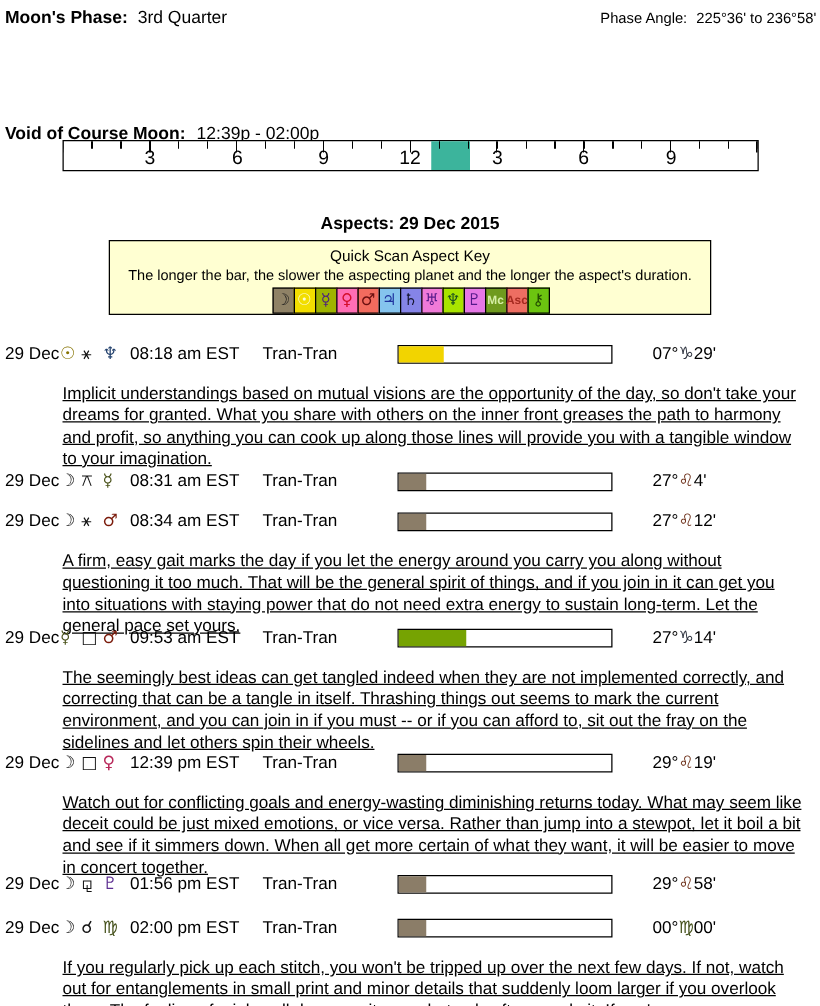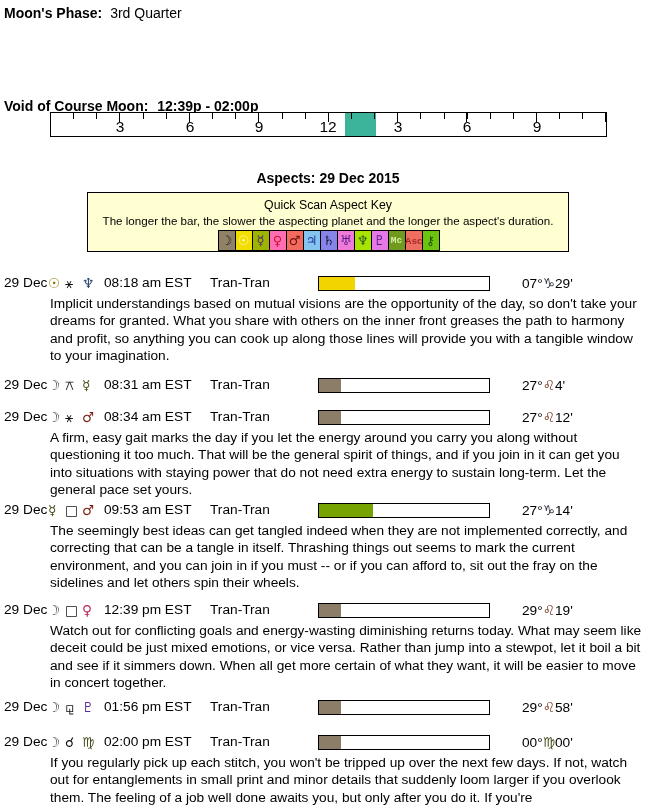--- a/index.html
+++ b/index.html
@@ -12,21 +12,21 @@
   
   .hline1 { position:absolute; top:5px; left:4px; font-size:14px; }
   .hline2 { position:absolute; top:37px; left:4px; font-size:14px; }
   .hline3 { position:absolute; top:69px; left:4px; font-size:14px; }
   .hline .val { margin-left:4px; }
   .phase-angle { position:absolute; top:7px; right:3px; font-size:11.8px; }
   .phase-angle .val { margin-left:4px; }
 
   
   .voc-label { position:absolute; top:98px; left:4px; font-size:14px; }
-  .voc-label .val { margin-left:5px; font-weight:bold; }
+  .voc-label .val { margin-left:5px; font-weight:normal; }
   .voc-bar { position:absolute; top:112px; left:50px; width:557px; height:25px;
              border:1px solid #000; background:#fff; }
   .voc-hl { position:absolute; top:0; left:294px; width:31px; height:100%; z-index:1; }
   .ticks-minor { position:absolute; top:0; left:0; width:100%; height:6px; z-index:2;
     background:repeating-linear-gradient(to right, transparent 0 22.15px, #000 22.15px 23.15px); }
   .ticks-major { position:absolute; top:0; left:0; width:100%; height:9px; z-index:2;
     background:repeating-linear-gradient(to right, transparent 0 68.4px, #000 68.4px 69.4px); }
   .voc-num { position:absolute; top:5px; width:22px; text-align:center; z-index:3;
              font-size:15.5px; }
 
@@ -49,31 +49,35 @@
   .adate { position:absolute; left:4px; }
   .g1 { position:absolute; left:48px; }
   .ga { position:absolute; left:65px; }
   .g2 { position:absolute; left:82px; }
   .atime { position:absolute; left:104px;text-align:center; }
   .atype { position:absolute; left:210px; }
   .abar { position:absolute; left:318px; top:1px; width:172px; height:15px;
           border:1px solid #000; background:#fff; }
   .afill { position:absolute; left:0; top:0; height:100%; }
   .adeg { position:absolute; left:522px; }
-  .adesc { margin:1px 0 0 50px; width:592px; line-height:17.3px; }
+  .adesc { margin:12px 0 0 50px; width:592px; line-height:17.3px;text-decoration:underline; }
   .adesc:empty { display:none; }
 </style>
 </head>
 <body>
 
 <div class="page">
 
   <div class="hline1 hline">
     <span class="b">Moon's Phase:</span>
     <span class="val">3rd Quarter</span>
+  </div>
+  <div class="phase-angle">
+    <span>Phase Angle:</span>
+    <span class="val">225°36' to 236°58'</span>
   </div>
 
   <div class="voc-label">
     <span class="b">Void of Course Moon:</span>
     <span class="val">12:39p - 02:00p</span>
   </div>
   <div class="voc-bar">
     <div class="voc-hl" style="background-color: rgb(60, 180, 156);"></div>
     <div class="ticks-minor"></div>
     <div class="ticks-major"></div>
@@ -95,21 +99,21 @@
       <span class="chip" style="background-color: rgb(143, 130, 102); color: rgb(26, 26, 26);">☽</span>
       <span class="chip" style="background-color: rgb(242, 222, 0); color: rgb(253, 251, 216);">☉</span>
       <span class="chip" style="background-color: rgb(159, 180, 0); color: rgb(75, 26, 130);">☿</span>
       <span class="chip" style="background-color: rgb(255, 110, 180); color: rgb(212, 15, 44);">♀</span>
       <span class="chip" style="background-color: rgb(242, 107, 94); color: rgb(107, 15, 15);">♂</span>
       <span class="chip" style="background-color: rgb(133, 196, 238); color: rgb(31, 50, 158);">♃</span>
       <span class="chip" style="background-color: rgb(133, 132, 232); color: rgb(21, 21, 46);">♄</span>
       <span class="chip" style="background-color: rgb(240, 122, 216); color: rgb(85, 26, 138);">♅</span>
       <span class="chip" style="background-color: rgb(169, 228, 0); color: rgb(31, 82, 31);">♆</span>
       <span class="chip" style="background-color: rgb(230, 120, 230); color: rgb(85, 26, 138);">♇</span>
-      <span class="chip" style="background-color: rgb(111, 154, 30); color: rgb(214, 238, 166); font-family: Liberation Mono, monospace;">Mc</span>
+      <span class="chip" style="background-color: rgb(111, 154, 30); color: rgb(214, 238, 166);">Mc</span>
       <span class="chip" style="background-color: rgb(238, 110, 98); color: rgb(166, 42, 32);">Asc</span>
       <span class="chip" style="background-color: rgb(108, 196, 16); color: rgb(35, 77, 0);">⚷</span>
     </div>
   </div>
 
   <div class="arow" style="top:275px">
     <div class="aline">
       <span class="adate">29 Dec</span>
       <span class="glyph g1" style="color: rgb(133, 114, 0);">☉</span>
       <span class="glyph ga" style="color: rgb(17, 17, 17);">⚹</span>

